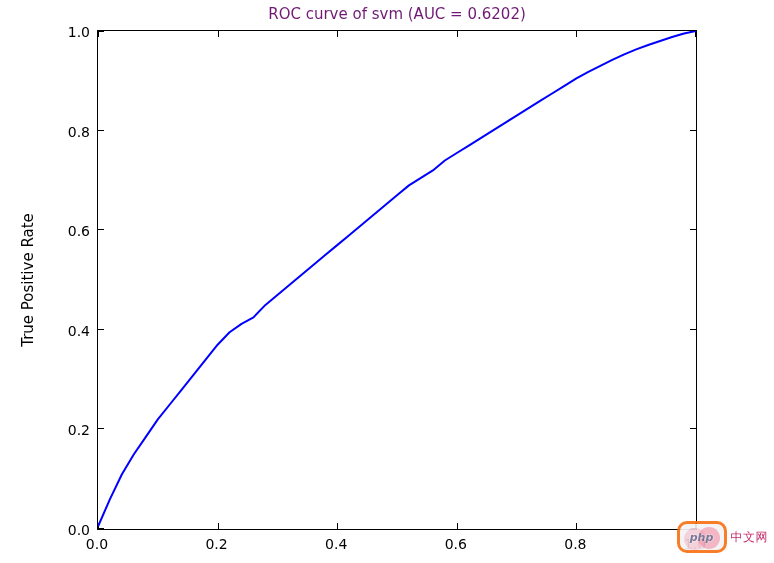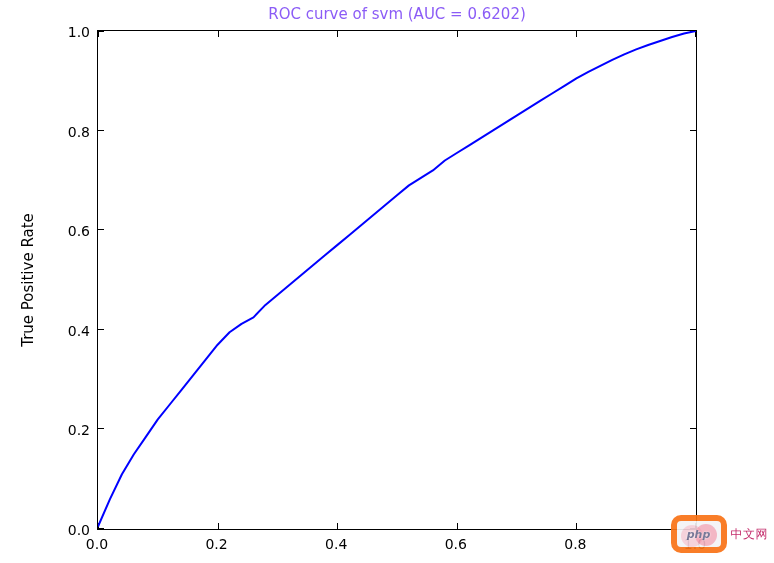--- a/index.html
+++ b/index.html
@@ -26,21 +26,21 @@
     border: 1px solid #000;
     box-sizing: border-box;
   }
   .title {
     position: absolute;
     left: 97px;
     width: 600px;
     top: 5px;
     text-align: center;
     font-size: 15px;
-    color: #8b5cf6;
+    color: #701a75;
   }
   .ylabel {
     position: absolute;
     left: 18px;
     top: 30px;
     width: 20px;
     height: 500px;
     display: flex;
     align-items: center;
     justify-content: center;
@@ -94,21 +94,21 @@
     bottom: 10px;
     display: flex;
     align-items: center;
     gap: 4px;
     opacity: 0.92;
   }
   .wm-badge {
     width: 44px;
     height: 26px;
     background: #f4f4f6;
-    border: 6px solid #f97316;
+    border: 3px solid #f97316;
     border-radius: 10px;
     position: relative;
     display: flex;
     align-items: center;
     justify-content: center;
   }
   .wm-circle {
     position: absolute;
     border-radius: 50%;
     opacity: 0.55;

